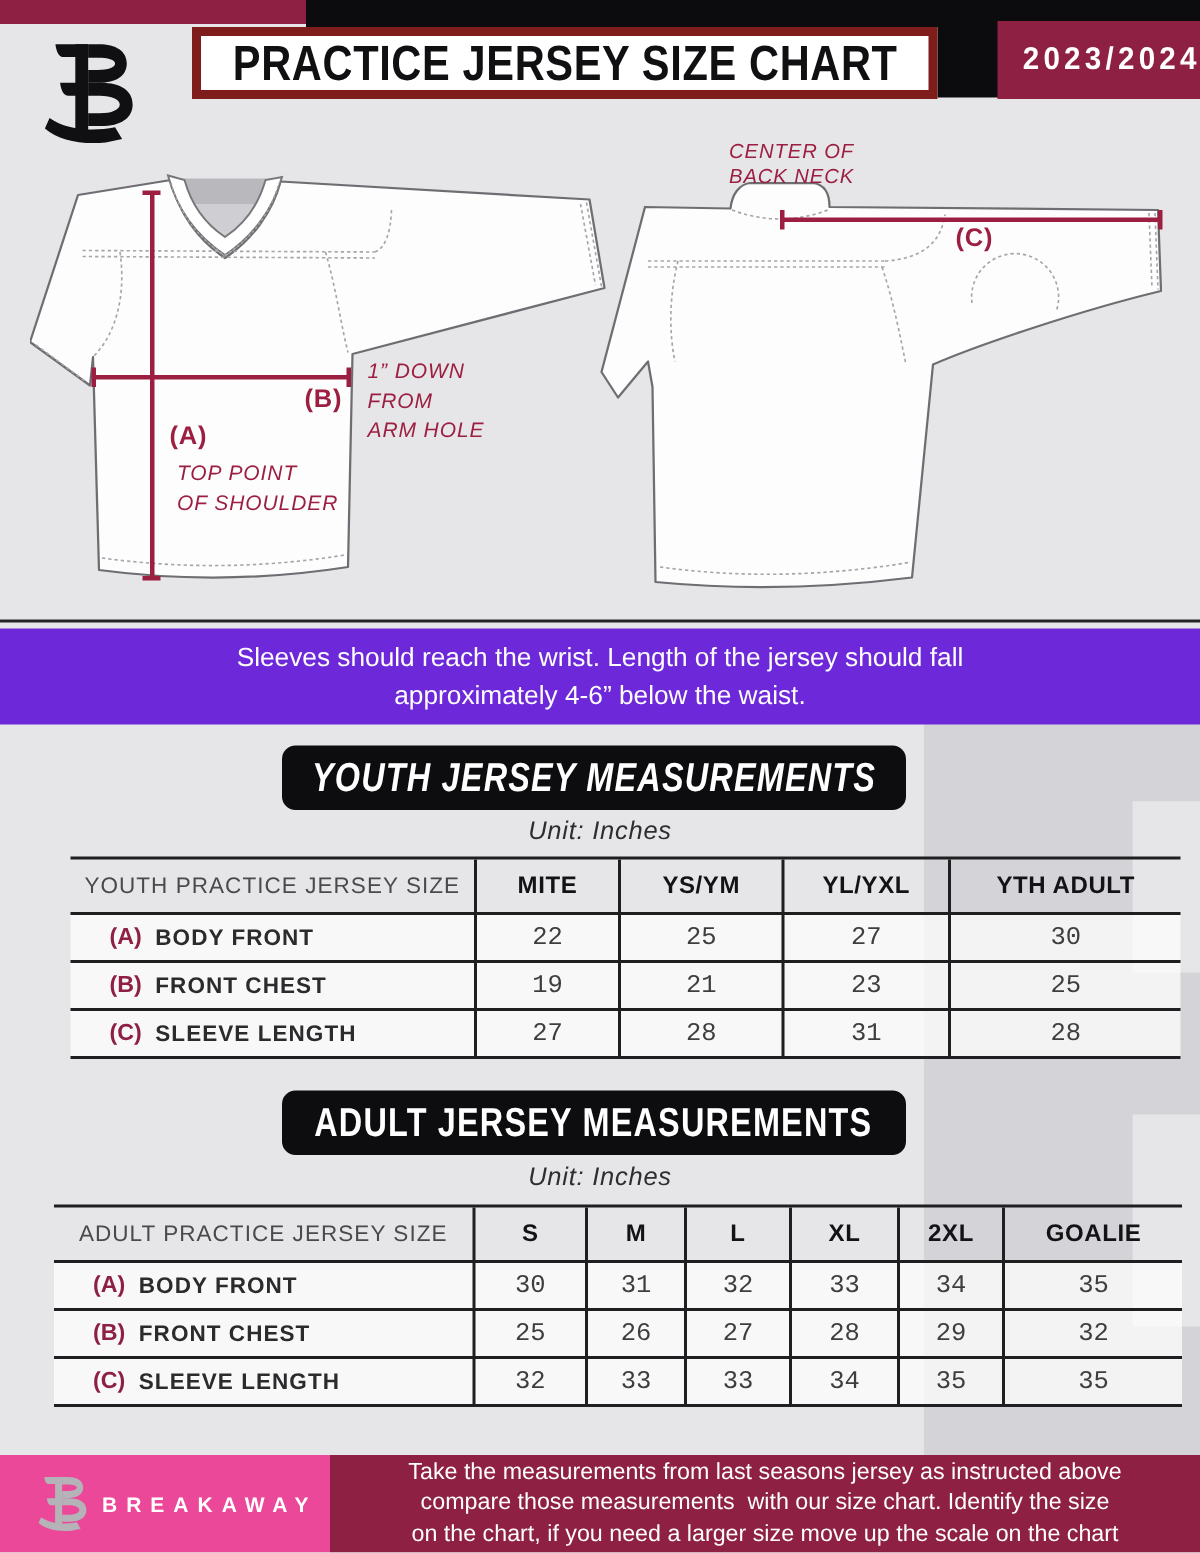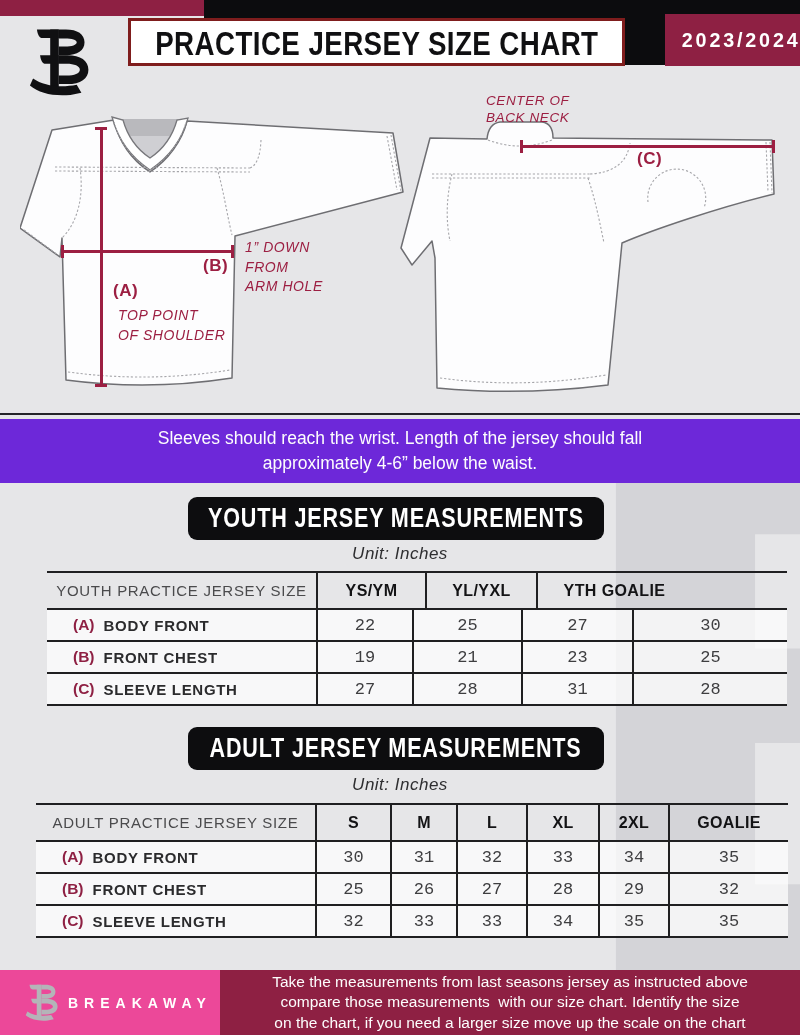--- a/index.html
+++ b/index.html
@@ -19,21 +19,21 @@
     font-size:740px; line-height:0.88;
     color:rgba(95,95,105,0.13);
     user-select:none;
   }
 
   
   .maroon-stripe { left:0; top:0; width:204px; height:16px; background:#8e2043; z-index:1; }
   .black-bar    { left:204px; top:0; width:596px; height:65px; background:#0c0c0e; z-index:1; }
   .title-box {
     left:128px; top:18px; width:497px; height:48px; background:#ffffff;
-    border:3px solid #7f1d1d; display:flex; align-items:flex-end; justify-content:center; z-index:2;
+    border:6px solid #7f1d1d; display:flex; align-items:center; justify-content:center; z-index:2;
   }
   .title-text {
     font-size:33px; font-weight:800; letter-spacing:0.5px; color:#101012;
     transform:scaleX(0.84); white-space:nowrap;
   }
   .season-box {
     left:648px; top:14px; width:152px; height:52px; background:#8e2043;
     display:flex; align-items:center; justify-content:center; z-index:2;margin-left:17px;
   }
   .season-text { color:#fff; font-weight:bold; font-size:21px; letter-spacing:3px; transform:scaleX(0.94); white-space:nowrap; }
@@ -187,31 +187,32 @@
 <div class="abs meas-caption neck-caption" style="left:486px; top:93px;">CENTER OF
 BACK NECK</div>
 
 <div class="abs divider"></div>
 
 <div class="abs note-banner">
   <div>Sleeves should reach the wrist. Length of the jersey should fall</div>
   <div>approximately 4-6” below the waist.</div>
 </div>
 
-<div class="abs section-banner" style="top:497px;">
+<div class="abs section-banner" style="top:497px;font-style:italic;">
   <span>YOUTH JERSEY MEASUREMENTS</span>
 </div>
 <div class="abs unit-line" style="top:544px;">Unit: Inches</div>
 
 <div class="abs mtable" style="left:47px; top:571px; width:740px;">
   <div class="mrow head">
     <div class="mcell yc0 first-head">YOUTH PRACTICE JERSEY SIZE</div>
+    <div class="mcell yc1 val col-head">MITE</div>
     <div class="mcell yc2 val col-head">YS/YM</div>
     <div class="mcell yc3 val col-head">YL/YXL</div>
-    <div class="mcell yc4 val col-head">YTH GOALIE</div>
+    <div class="mcell yc4 val col-head">YTH ADULT</div>
   </div>
   <div class="mrow data">
     <div class="mcell yc0 label-cell">
       <span class="row-key">(A)</span>
       <span class="row-label">BODY FRONT</span>
     </div>
     <div class="mcell yc1 val num">22</div>
     <div class="mcell yc2 val num">25</div>
     <div class="mcell yc3 val num">27</div>
     <div class="mcell yc4 val num">30</div>

